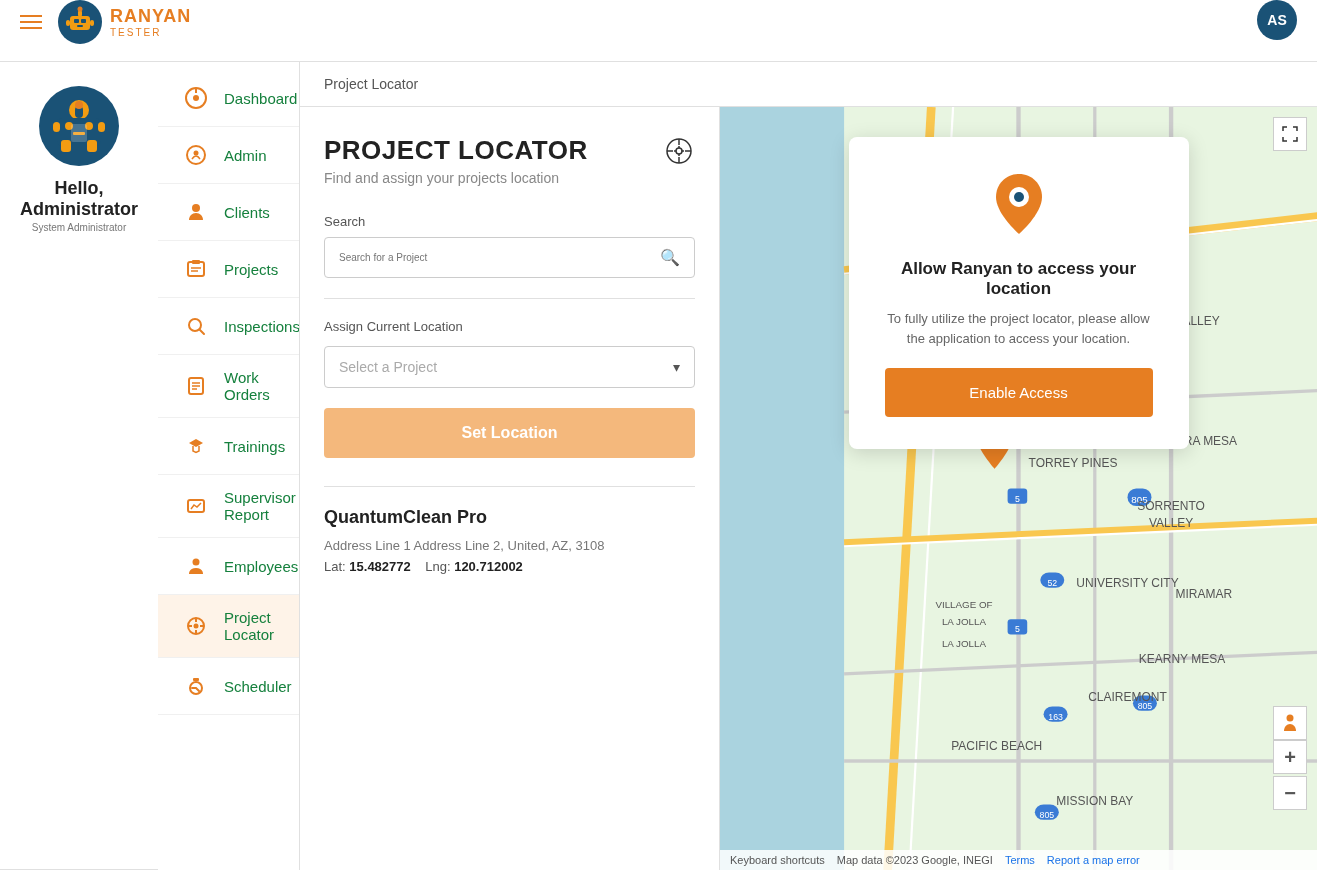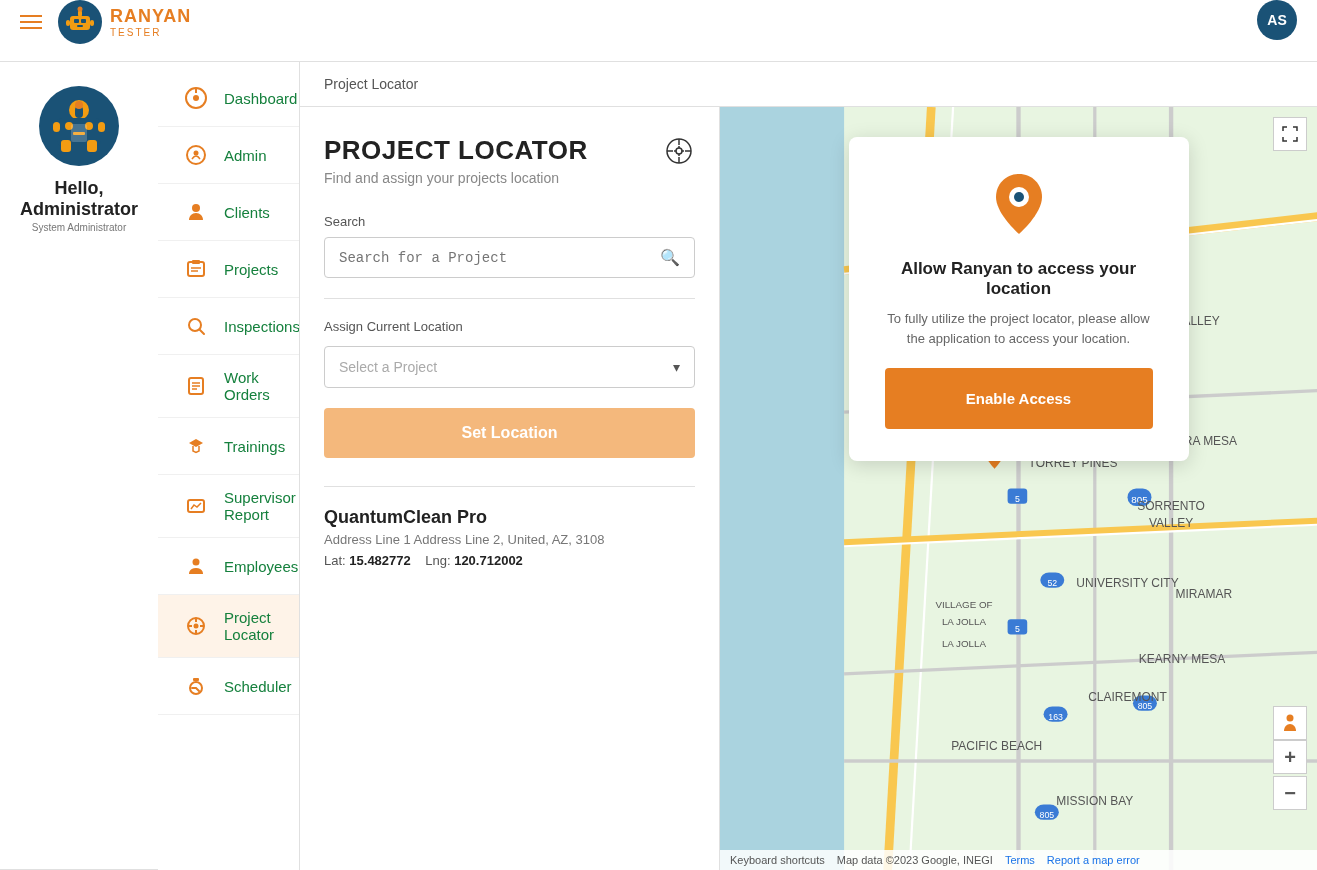--- a/index.html
+++ b/index.html
@@ -116,23 +116,22 @@
       border: 1px solid #ccc;
       border-radius: 4px;
       padding: 10px 14px;
       margin-bottom: 20px;
       background: #fff;
     }
     .search-input {
       flex: 1;
       border: none;
       outline: none;
-      font-size: 14px;
+      font-size: 10px;
       color: #6d28d9;
-      font-family: Liberation Mono, monospace;
     }
     .search-icon-btn { cursor: pointer; color: #555; font-size: 16px; }
     .divider { border: none; border-top: 1px solid #e0e0e0; margin: 10px 0 20px; }
     .assign-label { font-size: 13px; color: #555; margin-bottom: 12px; }
     .select-container {
       border: 1px solid #ccc;
       border-radius: 4px;
       padding: 12px 14px;
       display: flex;
       align-items: center;
@@ -150,21 +149,21 @@
       color: #fff;
       border: none;
       border-radius: 4px;
       font-size: 16px;
       font-weight: bold;
       cursor: pointer;
       margin-bottom: 28px;
     }
     .divider2 { border: none; border-top: 1px solid #e0e0e0; margin-bottom: 20px; }
     .project-card { }
-    .project-name { font-size: 18px; font-weight: bold; color: #222; margin-bottom: 4px; }
+    .project-name { font-size: 18px; font-weight: bold; color: #222; margin-bottom: 10px; }
     .project-address { font-size: 13px; color: #777; margin-bottom: 6px; }
     .project-coords { font-size: 13px; color: #555; }
     .project-coords b { font-weight: bold; color: #222; }
 
     
     .map-area { flex: 1; position: relative; overflow: hidden; background: #e8f4f8; }
 
     
     .map-bg {
       width: 100%; height: 100%;
@@ -191,23 +190,23 @@
       box-shadow: 0 4px 20px rgba(0,0,0,0.15);
       z-index: 100;
     }
     .dialog-title { font-size: 17px; font-weight: bold; color: #222; margin-bottom: 10px; }
     .dialog-desc { font-size: 13px; color: #666; line-height: 1.5; margin-bottom: 20px; }
     .enable-access-btn {
       background: #e67e22;
       color: #fff;
       border: none;
       border-radius: 4px;
-      padding: 22px 32px;
+      padding: 16px 32px;
       font-size: 15px;
-      font-weight: bold;
+      font-weight: normal;
       cursor: pointer;
       width: 100%;
     }
 
     
     .map-controls {
       position: absolute;
       right: 10px;
       bottom: 60px;
       display: flex;

